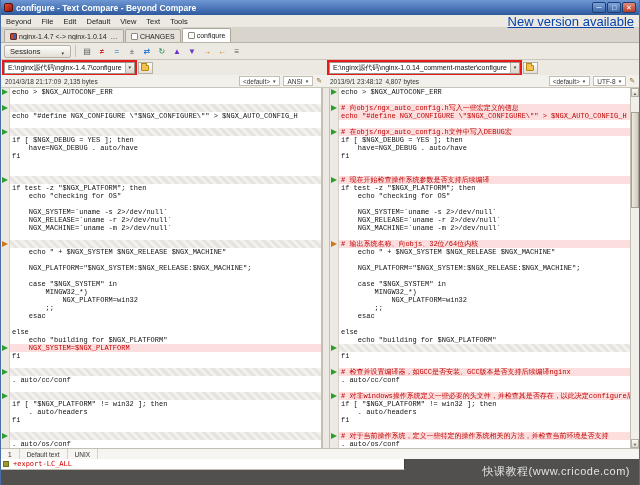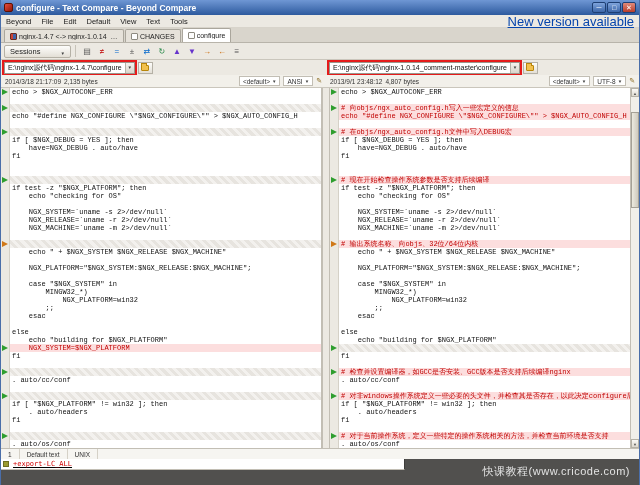--- a/index.html
+++ b/index.html
@@ -59,21 +59,21 @@
 .splitter{width:8px;background:#ece9e2;border-left:1px solid #c2beb4;border-right:1px solid #c2beb4;flex:none;}
 .vscroll{width:9px;background:#f1efe9;border-left:1px solid #c2beb4;position:relative;flex:none;}
 .vs-btn{position:absolute;left:0;width:100%;height:9px;font-size:4px;text-align:center;line-height:9px;color:#555;background:linear-gradient(#fbfaf7,#dcd8ce);border:1px solid #b5b1a6;}
 .vs-btn.up{top:0;}
 .vs-btn.down{bottom:0;}
 .vs-thumb{position:absolute;left:0;top:24px;width:100%;height:96px;background:linear-gradient(90deg,#eceadf,#cfcabe);border:1px solid #a5a196;}
 .statusbar{height:11px;background:#f6f5f1;display:flex;font-size:6.5px;align-items:stretch;border-top:1px solid #c2beb4;color:#333;flex:none;}
 .status-cell{padding:0 7px;border-right:1px solid #d5d1c7;display:flex;align-items:center;white-space:nowrap;}
 .status-fill{flex:1;}
 .bottombar{height:26px;background:#51504e;position:relative;flex:none;}
-.details-strip{position:absolute;left:0;top:0;width:404px;height:11px;background:#fff;border-bottom:1px solid #c2beb4;border-right:1px solid #3e3d3b;display:flex;align-items:center;gap:4px;padding-left:2px;text-decoration:underline;}
+.details-strip{position:absolute;left:0;top:0;width:404px;height:11px;background:#fff;border-bottom:1px solid #c2beb4;border-right:1px solid #3e3d3b;display:flex;align-items:center;gap:4px;padding-left:2px;}
 .details-marker{width:6px;height:6px;background:#9a9a30;border:1px solid #6d6d20;flex:none;}
 .details-text{font-family:"DejaVu Sans Mono",monospace;font-size:7px;color:#d00000;white-space:nowrap;}
 .watermark{position:absolute;right:9px;top:5px;font-size:11px;color:#e3e3e3;letter-spacing:0.5px;}
 </style>
 </head>
 <body>
 
 <div class="window">
 
   <div class="titlebar">

